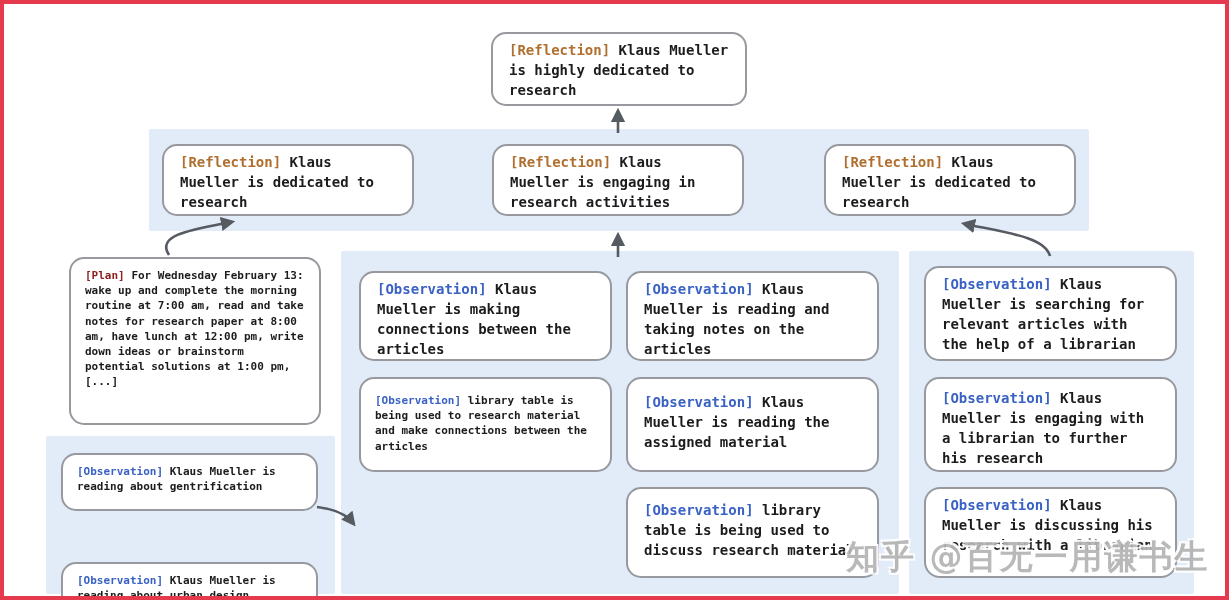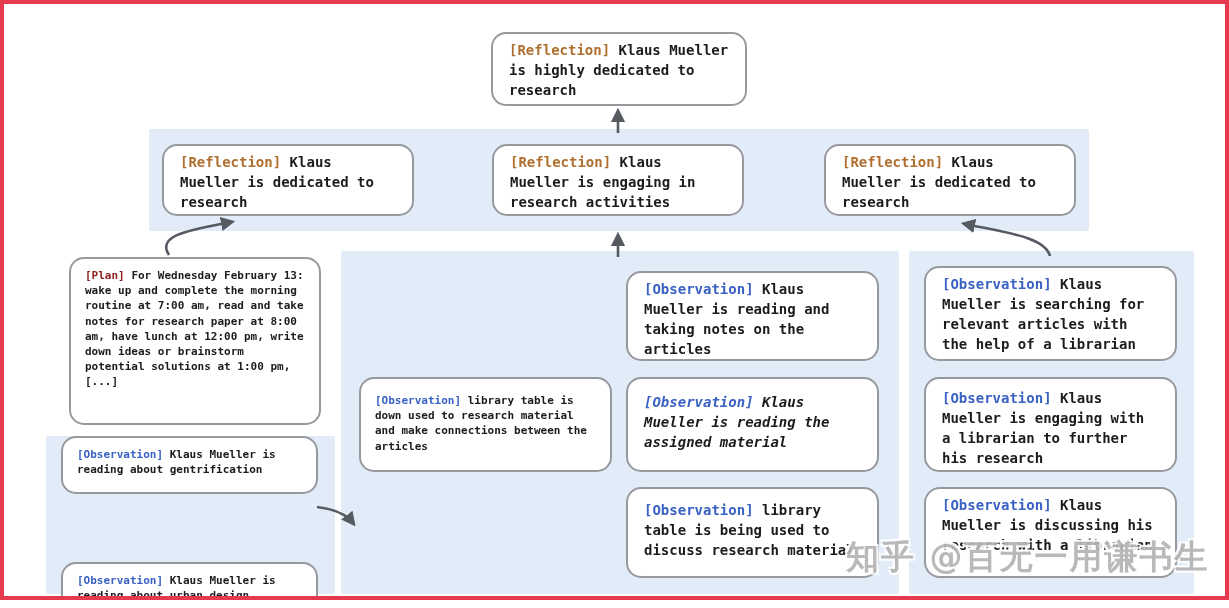--- a/index.html
+++ b/index.html
@@ -59,39 +59,43 @@
   <div class="node" style="left:820px;top:140px;width:252px;height:72px;">
     <span class="tag-reflection">[Reflection]</span>
     <span>Klaus Mueller is dedicated to research</span>
   </div>
 
   <div class="node small" style="left:65px;top:253px;width:252px;height:168px;">
     <span class="tag-plan">[Plan]</span>
     <span>For Wednesday February 13: wake up and complete the morning routine at 7:00 am, read and take notes for research paper at 8:00 am, have lunch at 12:00 pm, write down ideas or brainstorm potential solutions at 1:00 pm, [...]</span>
   </div>
 
-  <div class="node small" style="left:57px;top:432px;width:257px;height:58px;">
+  <div class="node small" style="left:57px;top:449px;width:257px;height:58px;">
     <span class="tag-observation">[Observation]</span>
     <span>Klaus Mueller is reading about gentrification</span>
   </div>
   <div class="node small" style="left:57px;top:517px;width:257px;height:59px;margin-top:41px;">
     <span class="tag-observation">[Observation]</span>
     <span>Klaus Mueller is reading about urban design</span>
   </div>
 
+  <div class="node" style="left:355px;top:267px;width:253px;height:90px;">
+    <span class="tag-observation">[Observation]</span>
+    <span>Klaus Mueller is making connections between the articles</span>
+  </div>
   <div class="node small" style="left:355px;top:373px;width:253px;height:95px;padding-top:14px;">
     <span class="tag-observation">[Observation]</span>
-    <span>library table is down used to research material and make connections between the articles</span>
+    <span>library table is being used to research material and make connections between the articles</span>
   </div>
 
   <div class="node" style="left:622px;top:267px;width:253px;height:90px;">
     <span class="tag-observation">[Observation]</span>
     <span>Klaus Mueller is reading and taking notes on the articles</span>
   </div>
-  <div class="node" style="left:622px;top:373px;width:253px;height:95px;padding-top:14px;font-style:italic;">
+  <div class="node" style="left:622px;top:373px;width:253px;height:95px;padding-top:14px;">
     <span class="tag-observation">[Observation]</span>
     <span>Klaus Mueller is reading the assigned material</span>
   </div>
   <div class="node" style="left:920px;top:262px;width:253px;height:95px;">
     <span class="tag-observation">[Observation]</span>
     <span>Klaus Mueller is searching for relevant articles with the help of a librarian</span>
   </div>
 
   <div class="node" style="left:622px;top:483px;width:253px;height:91px;padding-top:12px;">
     <span class="tag-observation">[Observation]</span>

